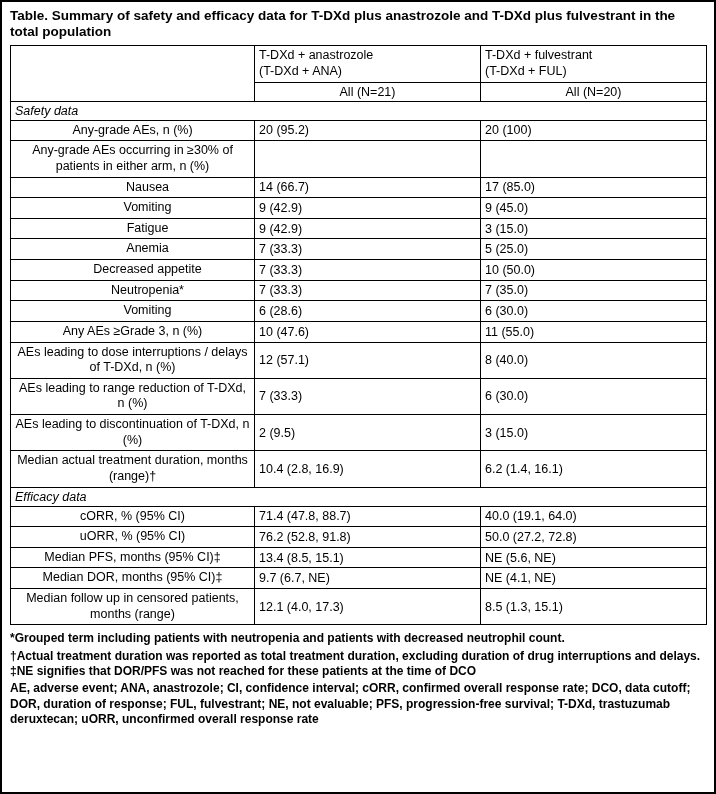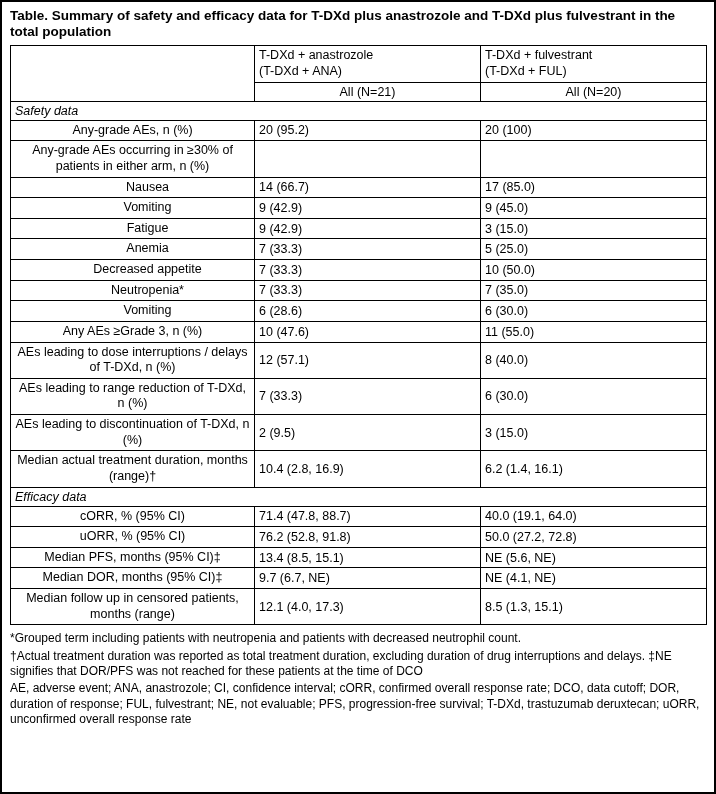--- a/index.html
+++ b/index.html
@@ -77,20 +77,21 @@
   td.val {
     text-align: left;
   }
   .footnotes {
     margin-top: 6px;
     font-size: 12px;
     line-height: 1.28;
   }
   .footnotes p {
     margin: 0 0 2px 0;
+    font-weight: bold;
   }
 </style>
 </head>
 <body>
 
 <div class="page">
 
   <div class="title">Table. Summary of safety and efficacy data for T-DXd plus anastrozole and T-DXd plus fulvestrant in the total population</div>
 
   <table class="main">

